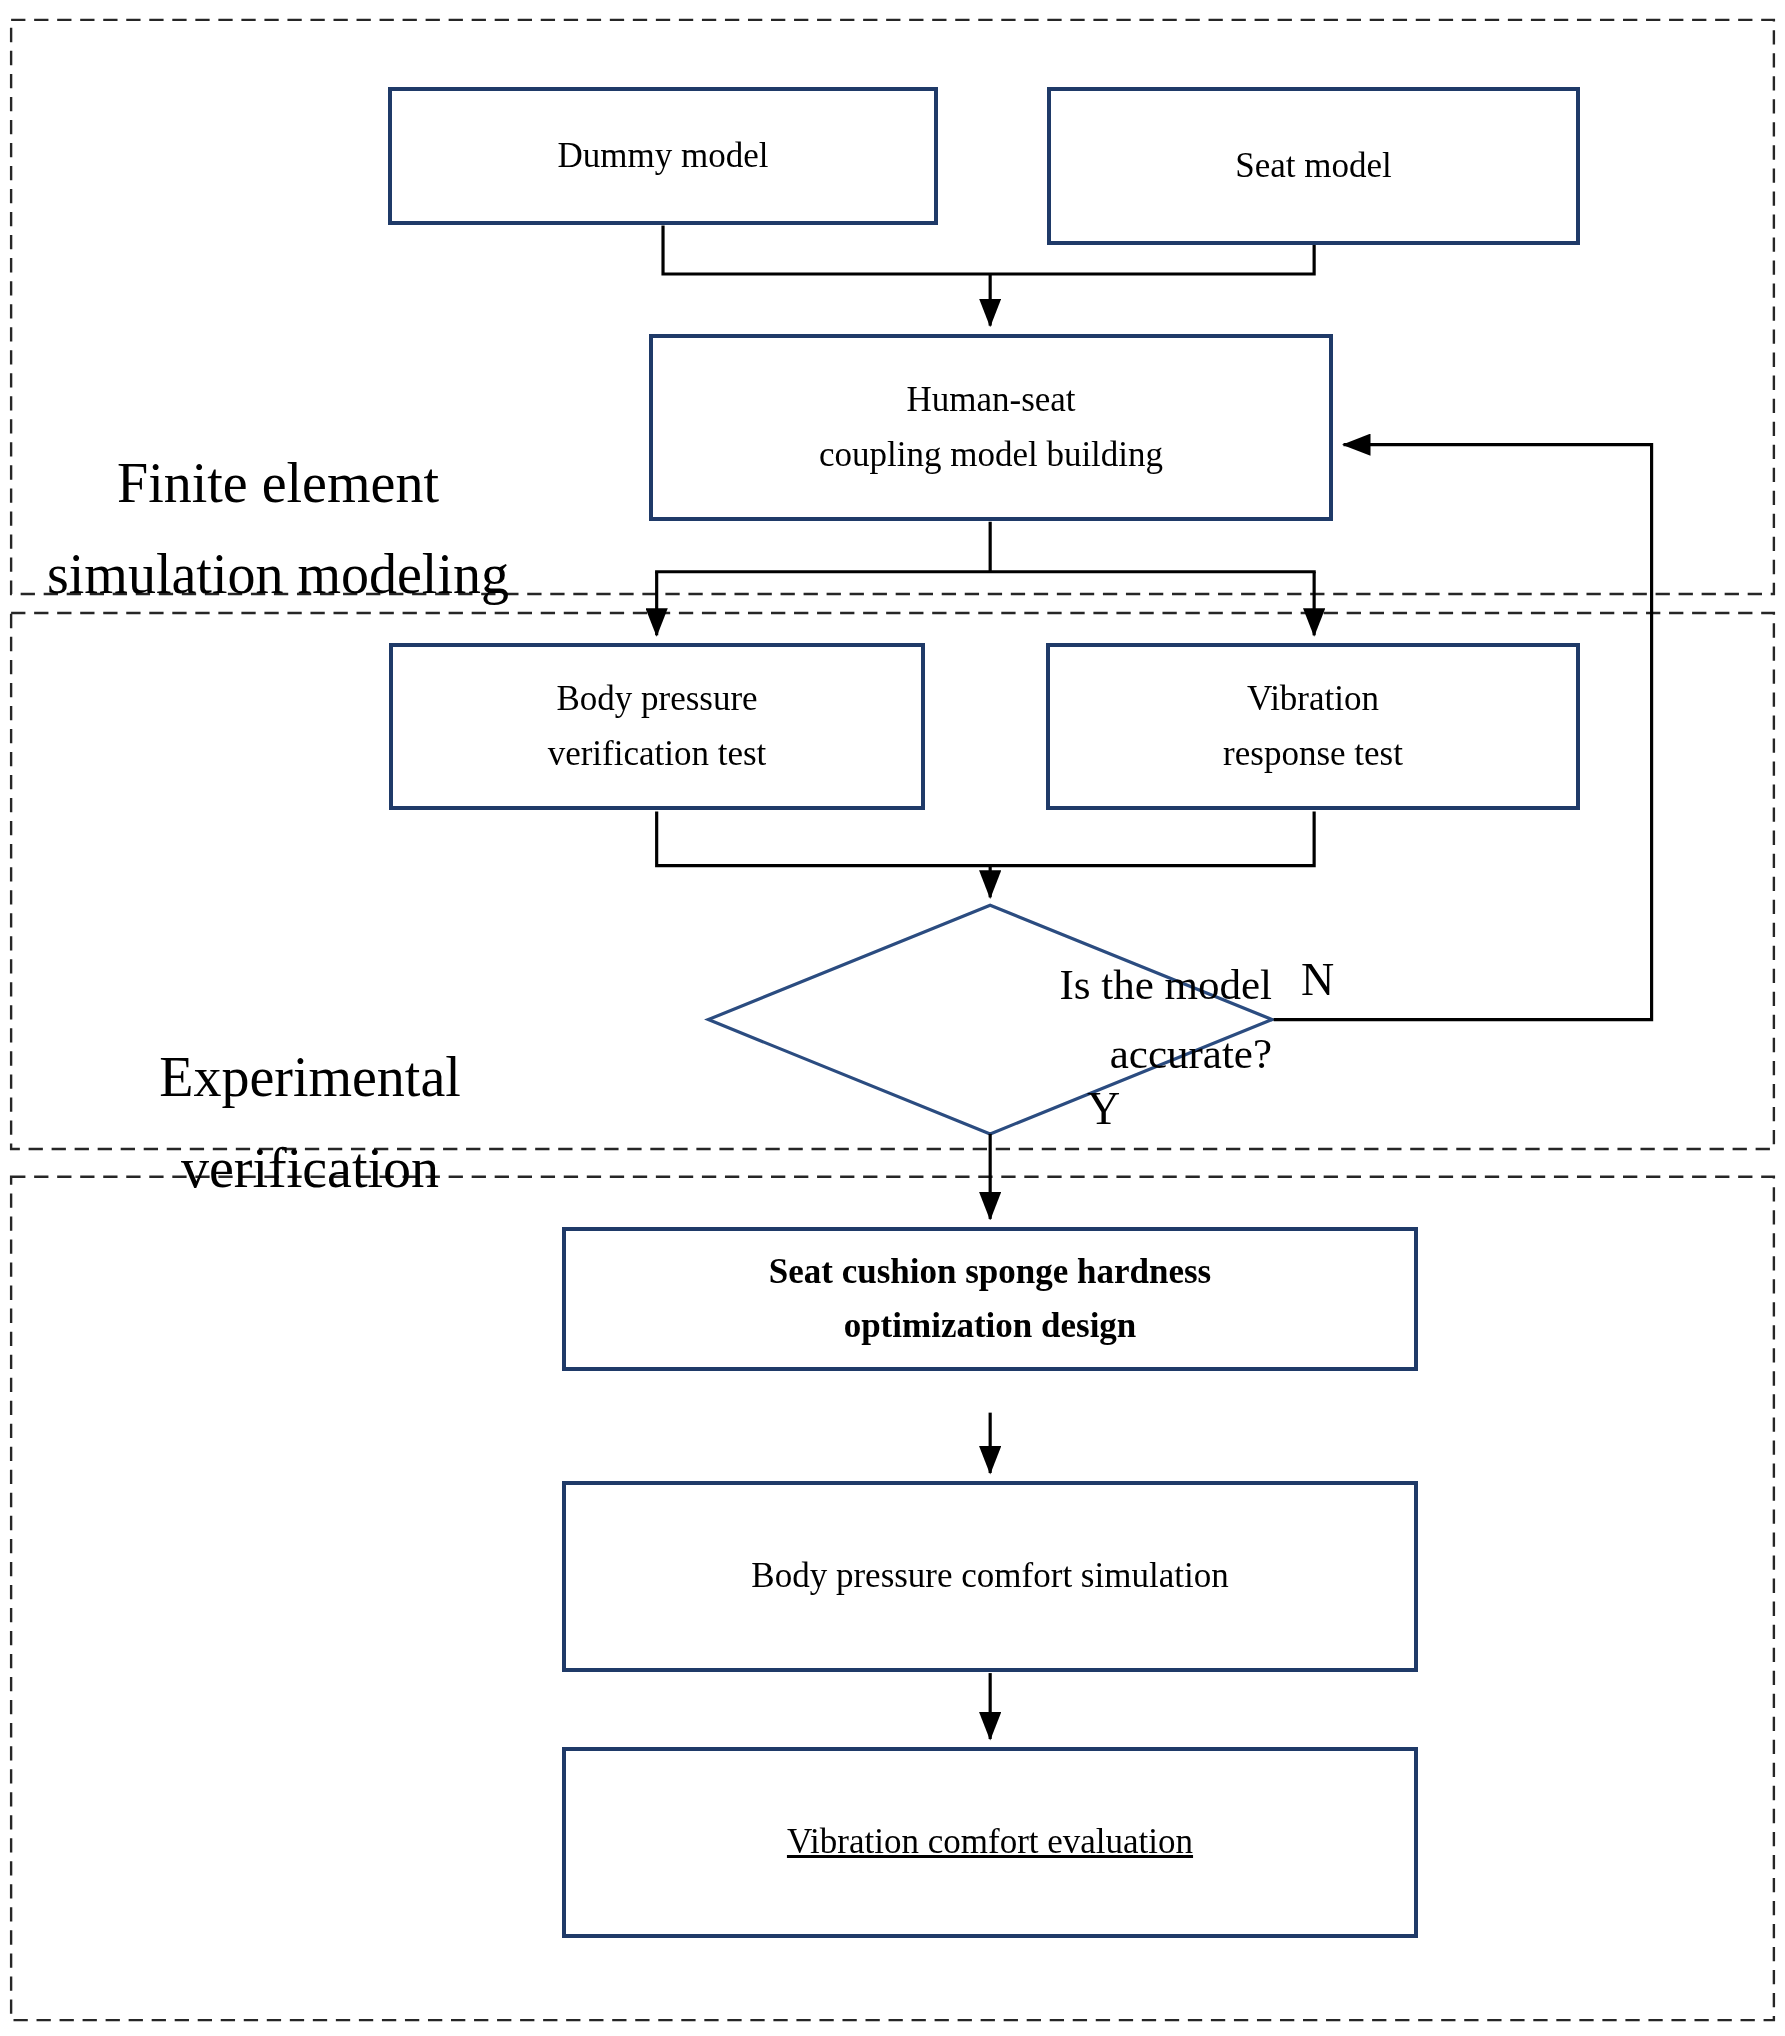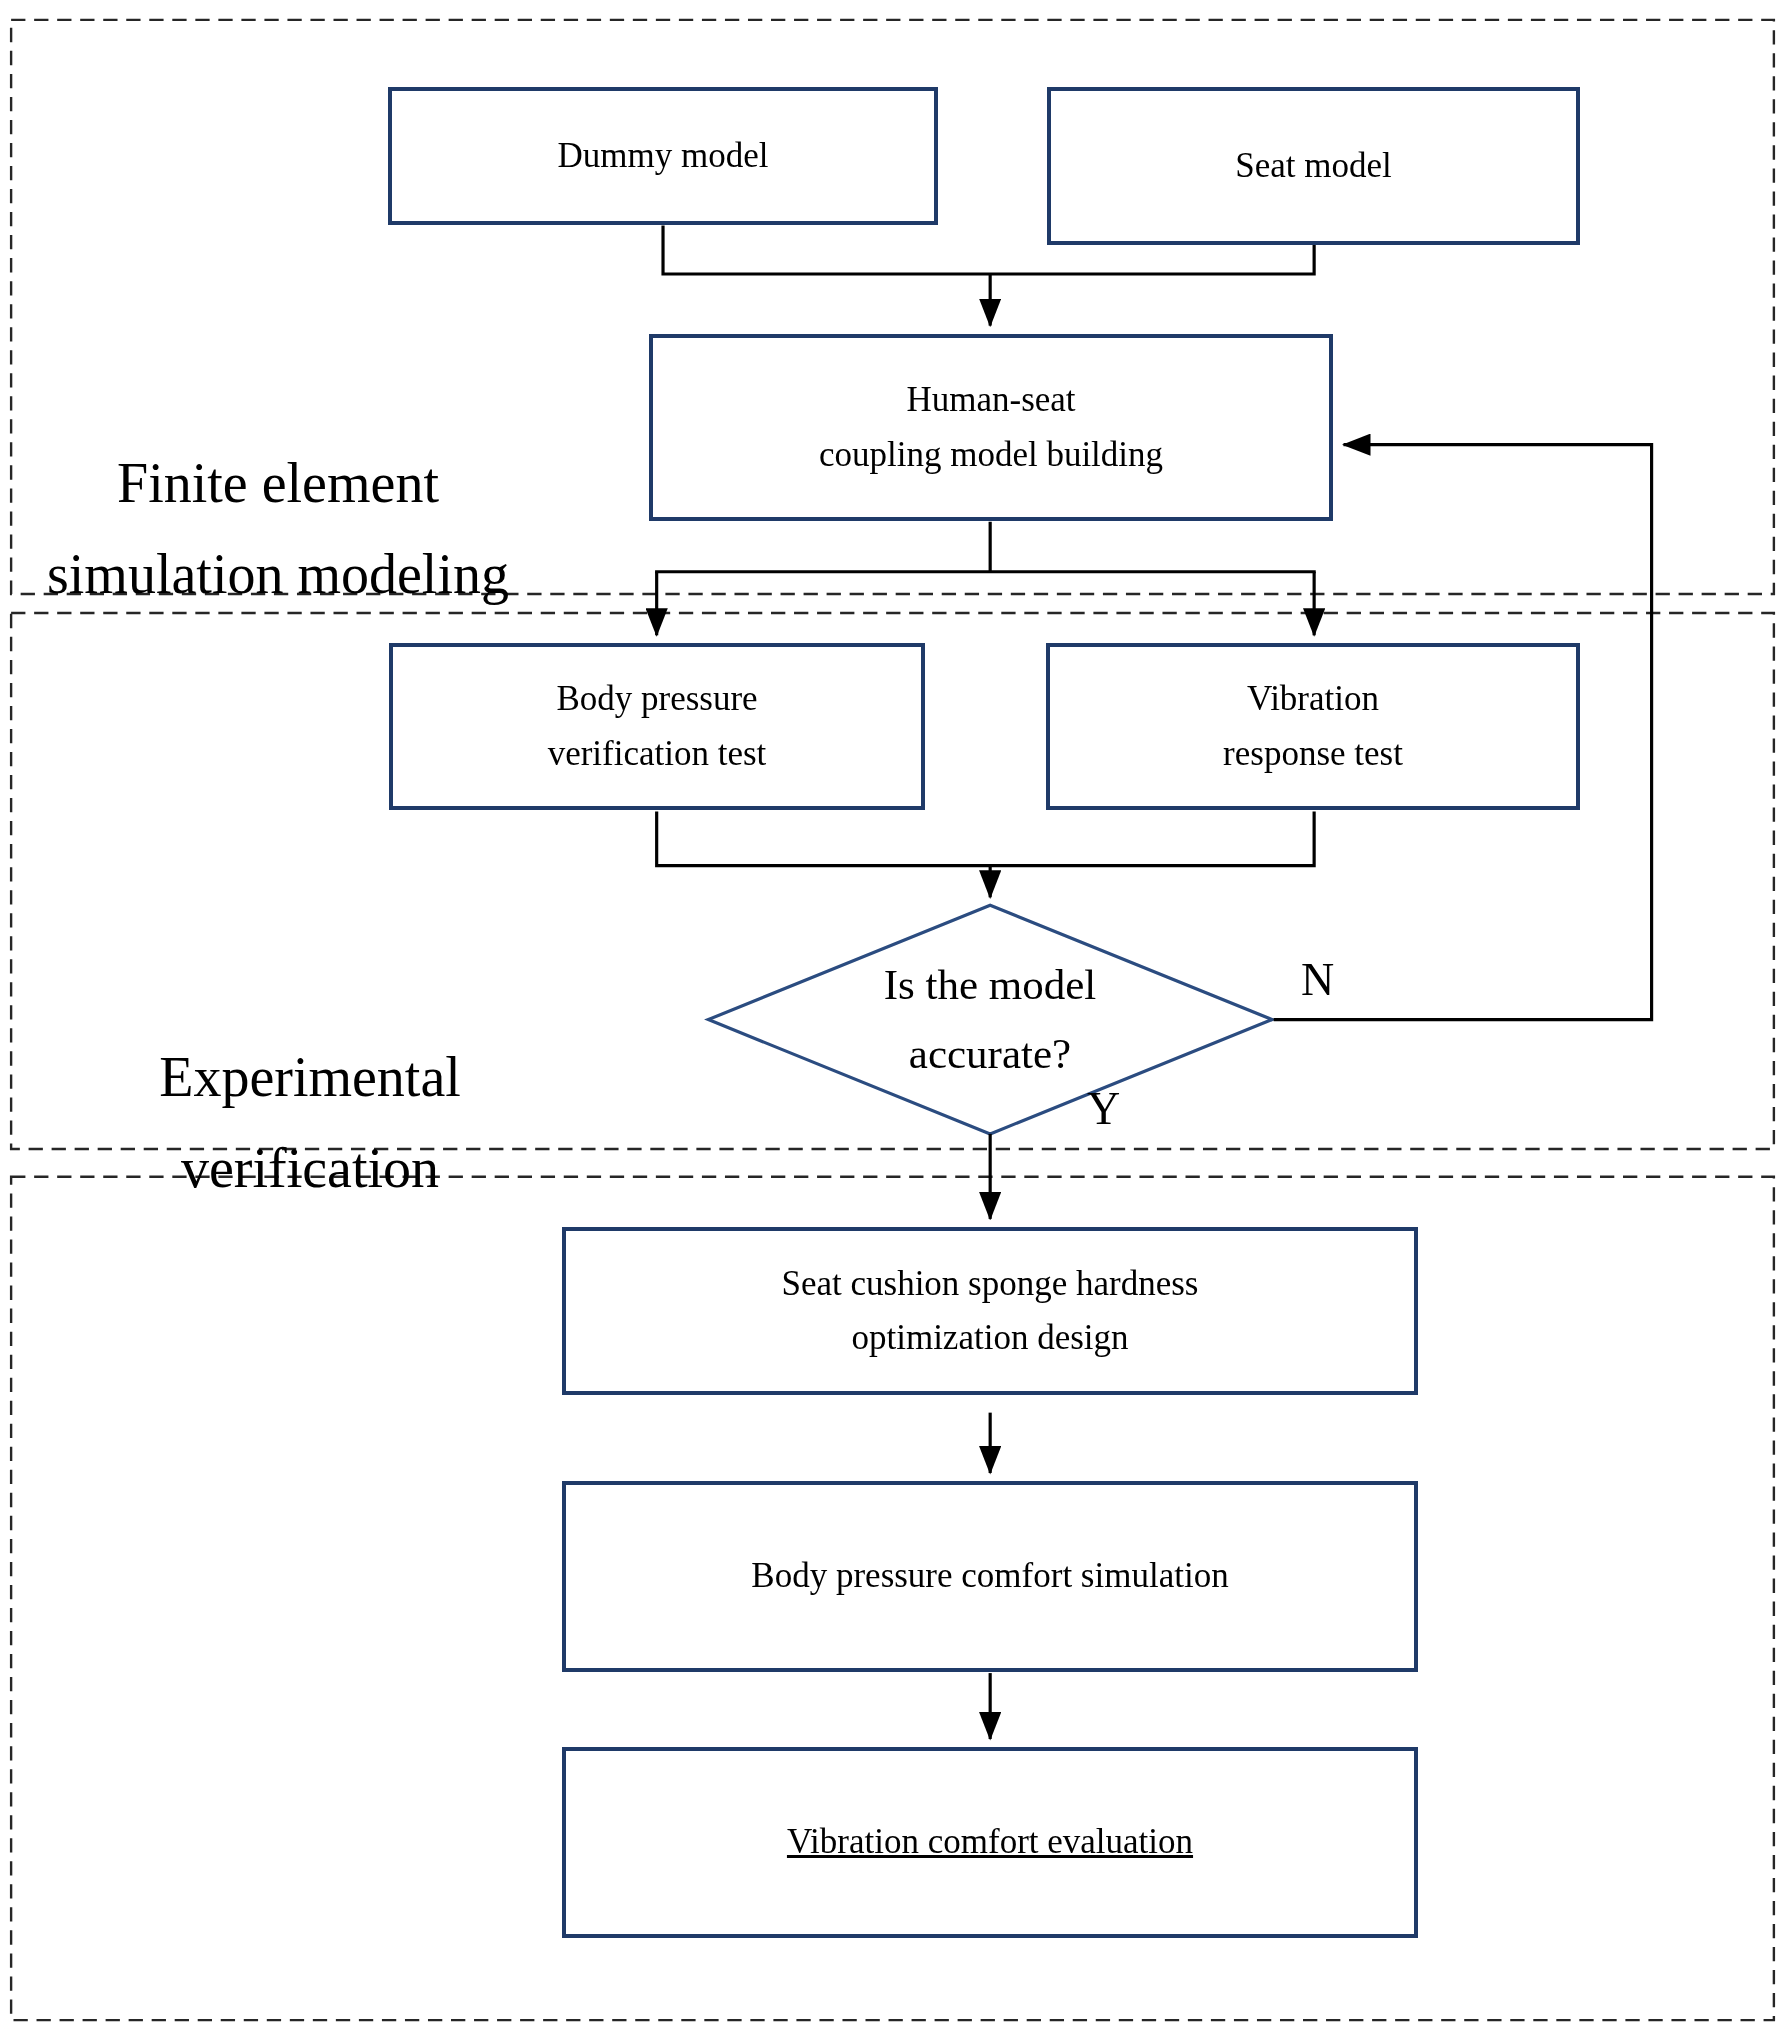--- a/index.html
+++ b/index.html
@@ -50,21 +50,21 @@
     align-items: center;
     justify-content: center;
     text-align: center;
     font-size: 35px;
     line-height: 1.55;
   }
   .diamond-text {
     position: absolute;
     display: flex;
     flex-direction: column;
-    align-items: center;
+    align-items: flex-end;
     justify-content: center;
     text-align: center;
     font-size: 43px;
     line-height: 1.6;
   }
   .section-label {
     position: absolute;
     text-align: center;
     font-size: 56px;
     line-height: 1.62;
@@ -135,21 +135,21 @@
   </div>
 
   <div class="diamond-text" style="left:708px; top:951px; width:564px; height:137px;">
     <span>Is the model</span>
     <span>accurate?</span>
   </div>
 
   <div class="edge-label" style="left:1278px; top:953px; width:79px;">N</div>
   <div class="edge-label" style="left:1064px; top:1082px; width:79px;">Y</div>
 
-  <div class="node" style="left:562px; top:1227px; width:856px; height:168px;">
+  <div class="node" style="left:562px; top:1227px; width:856px; height:144px;font-weight:bold;">
     <span>Seat cushion sponge hardness</span>
     <span>optimization design</span>
   </div>
 
   <div class="node" style="left:562px; top:1481px; width:856px; height:191px;">
     <span>Body pressure comfort simulation</span>
   </div>
 
   <div class="node" style="left:562px; top:1747px; width:856px; height:191px;text-decoration:underline;">
     <span>Vibration comfort evaluation</span>

